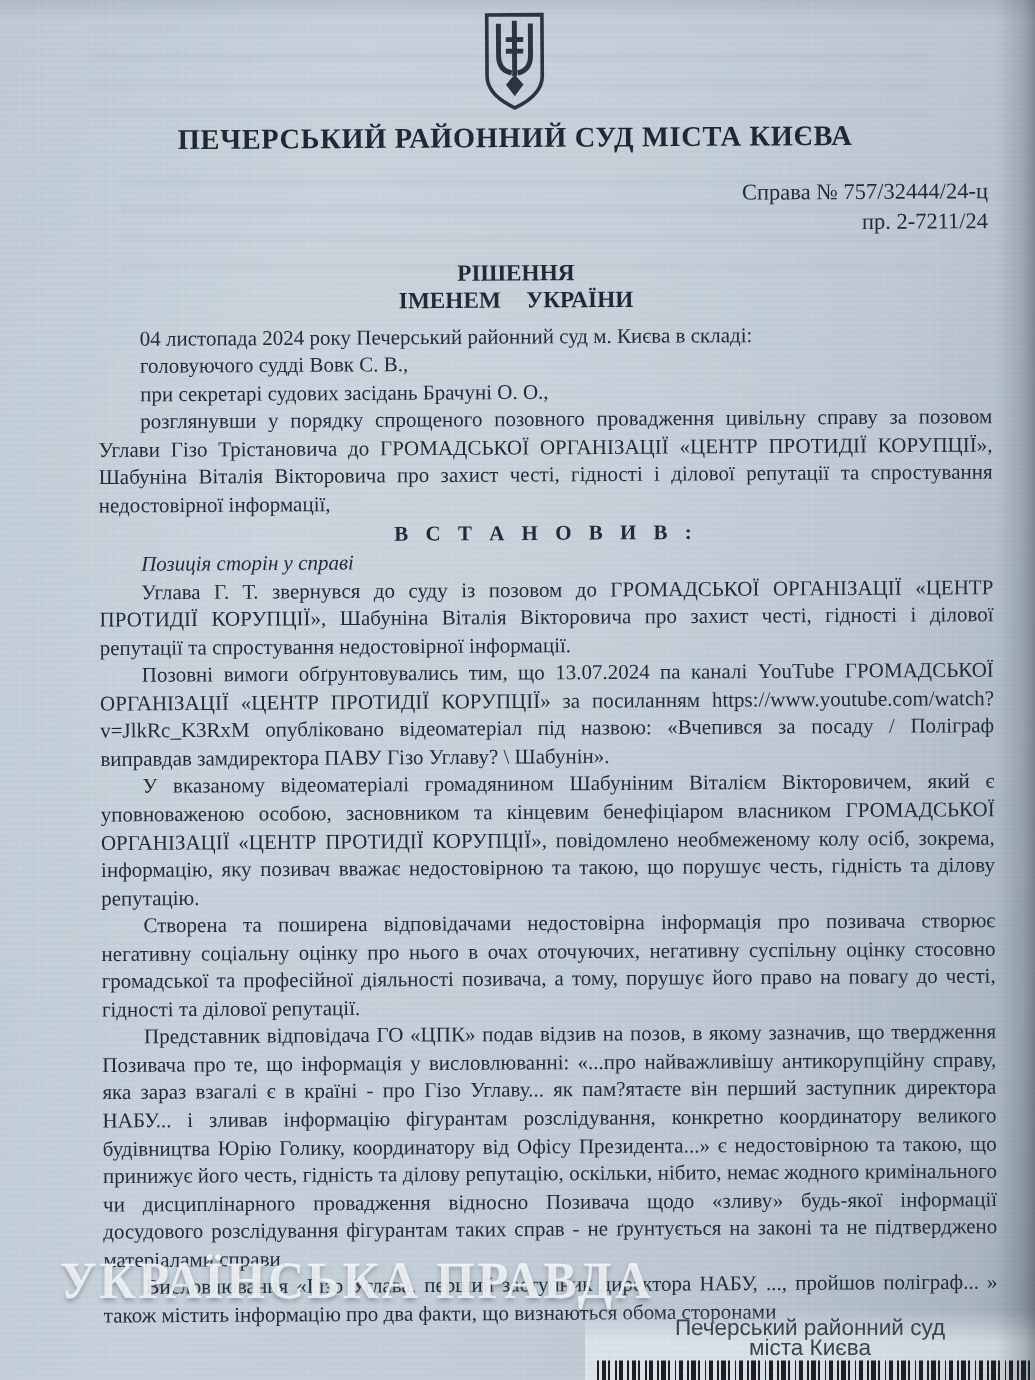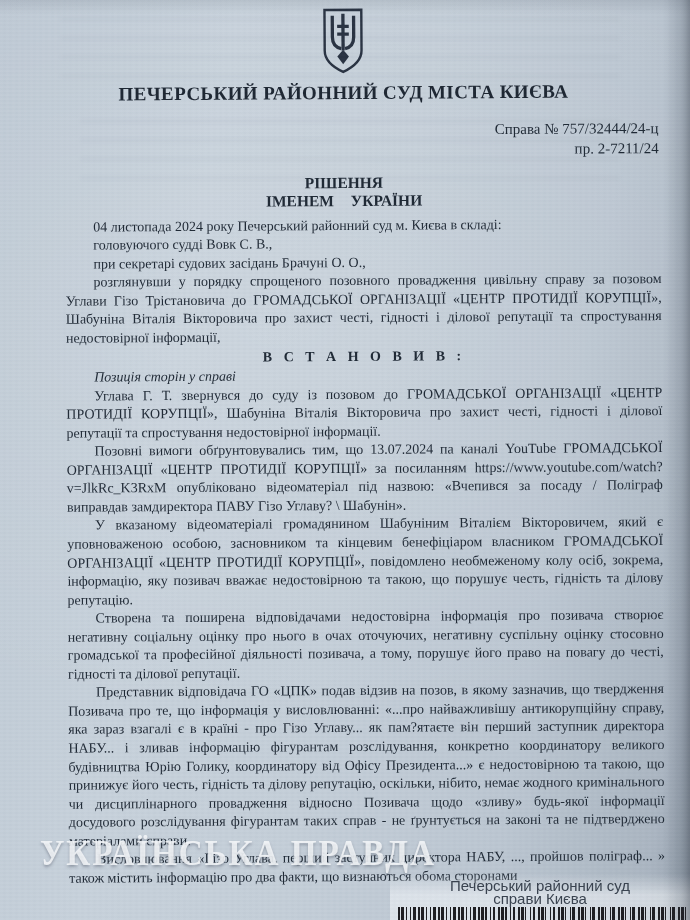--- a/index.html
+++ b/index.html
@@ -135,20 +135,20 @@
       <p class="indent">Представник відповідача ГО «ЦПК» подав відзив на позов, в якому зазначив, що твердження Позивача про те, що інформація у висловлюванні: «...про найважливішу антикорупційну справу, яка зараз взагалі є в країні - про Гізо Углаву... як пам?ятаєте він перший заступник директора НАБУ... і зливав інформацію фігурантам розслідування, конкретно координатору великого будівництва Юрію Голику, координатору від Офісу Президента...» є недостовірною та такою, що принижує його честь, гідність та ділову репутацію, оскільки, нібито, немає жодного кримінального чи дисциплінарного провадження відносно Позивача щодо «зливу» будь-якої інформації досудового розслідування фігурантам таких справ - не ґрунтується на законі та не підтверджено матеріалами справи.</p>
       <p class="indent">Висловлювання «Гізо Углава, перший заступник директора НАБУ, ..., пройшов поліграф... » також містить інформацію про два факти, що визнаються обома сторонами</p>
     </div>
 
   </div>
 
   <div class="watermark">УКРАЇНСЬКА ПРАВДА</div>
 
   <div class="stamp">
     <div class="line">Печерський районний суд</div>
-    <div class="line">справи Києва</div>
+    <div class="line">міста Києва</div>
     <div class="barcode"></div>
   </div>
 
   <div class="grain"></div>
   <div class="shadow-top"></div>
   <div class="shadow-right"></div>
 </div>
 
 </body></html>

